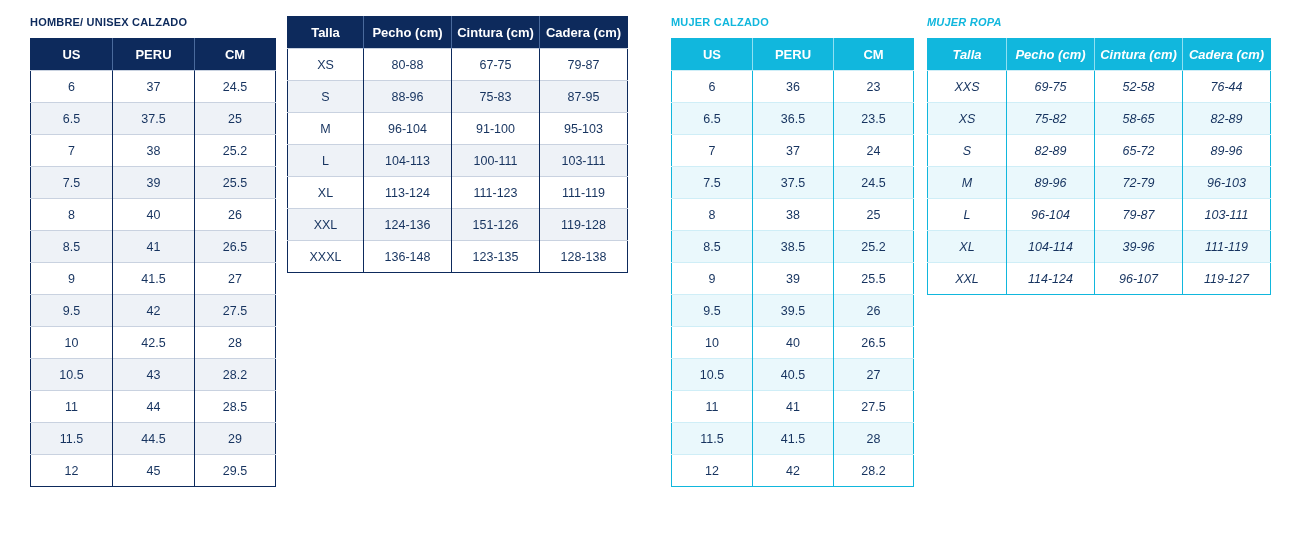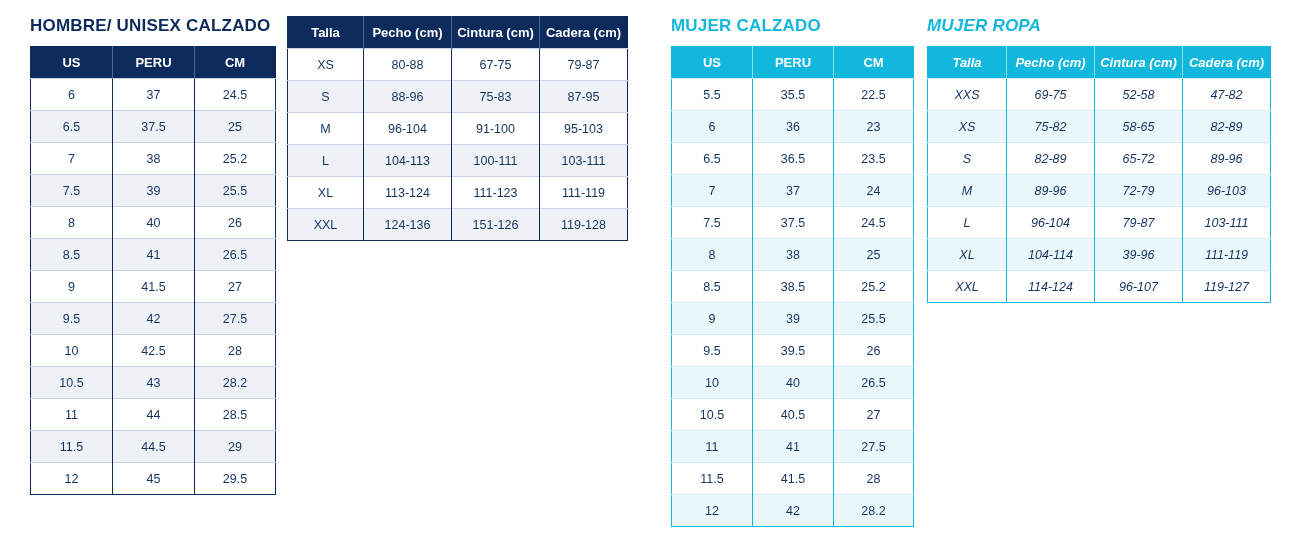--- a/index.html
+++ b/index.html
@@ -15,21 +15,21 @@
   }
   .page {
     position: relative;
     width: 1300px;
     height: 558px;
   }
   .panel {
     position: absolute;
   }
   .panel-title {
-    font-size: 17px;
+    font-size: 11px;
     font-weight: bold;
     letter-spacing: 0.2px;
     margin-bottom: 10px;
     white-space: nowrap;
   }
   .title-navy { color: #0d2a5c; }
   .title-cyan { color: #11b7dd; }
 
   table {
     border-collapse: collapse;
@@ -250,45 +250,46 @@
           <td>113-124</td>
           <td>111-123</td>
           <td>111-119</td>
         </tr>
         <tr>
           <td>XXL</td>
           <td>124-136</td>
           <td>151-126</td>
           <td>119-128</td>
         </tr>
+        <tr>
+          <td>XXXL</td>
+          <td>136-148</td>
+          <td>123-135</td>
+          <td>128-138</td>
+        </tr>
       </tbody>
     </table>
   </div>
 
   <div class="panel" id="panel-mujer-calzado">
     <div class="panel-title title-cyan">MUJER CALZADO</div>
     <table class="t-cyan">
       <colgroup>
           <col class="c0">
           <col class="c1">
           <col class="c2">
         </colgroup>
       <thead>
         <tr>
           <th>US</th>
           <th>PERU</th>
           <th>CM</th>
         </tr>
       </thead>
       <tbody>
-        <tr>
-          <td>5.5</td>
-          <td>35.5</td>
-          <td>22.5</td>
-        </tr>
         <tr>
           <td>6</td>
           <td>36</td>
           <td>23</td>
         </tr>
         <tr>
           <td>6.5</td>
           <td>36.5</td>
           <td>23.5</td>
         </tr>
@@ -366,21 +367,21 @@
           <th>Pecho (cm)</th>
           <th>Cintura (cm)</th>
           <th>Cadera (cm)</th>
         </tr>
       </thead>
       <tbody>
         <tr>
           <td>XXS</td>
           <td>69-75</td>
           <td>52-58</td>
-          <td>47-82</td>
+          <td>76-44</td>
         </tr>
         <tr>
           <td>XS</td>
           <td>75-82</td>
           <td>58-65</td>
           <td>82-89</td>
         </tr>
         <tr>
           <td>S</td>
           <td>82-89</td>

